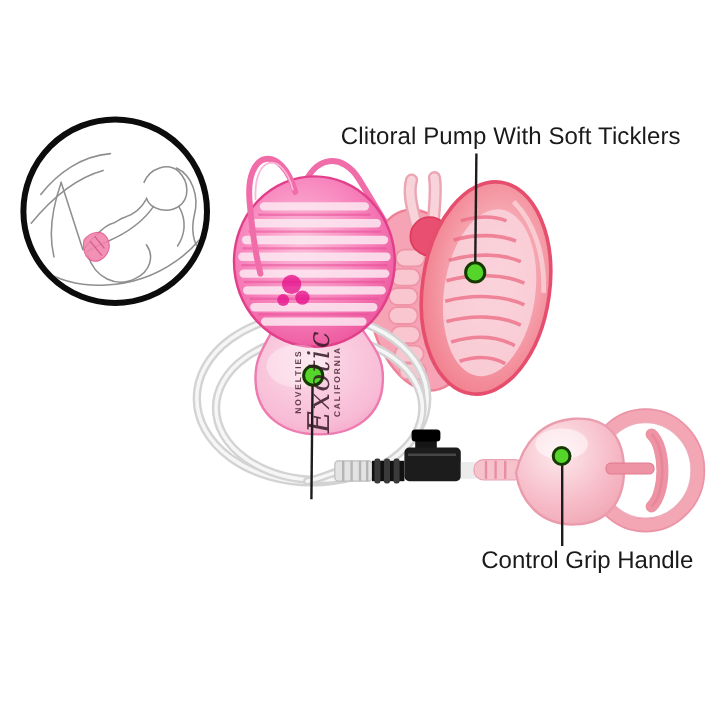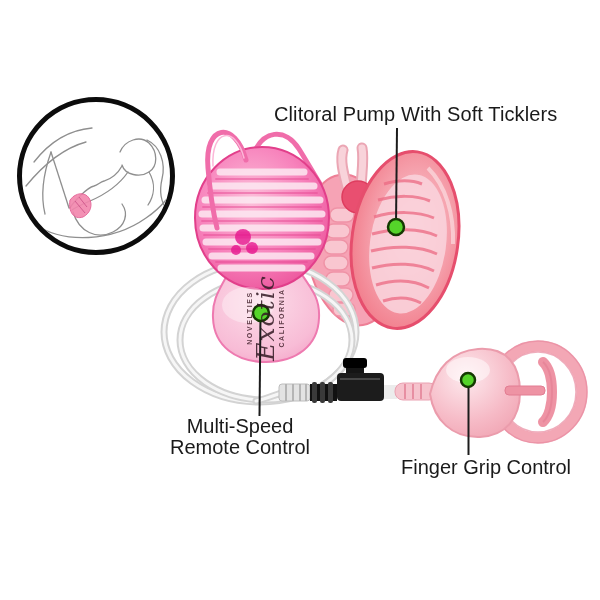--- a/index.html
+++ b/index.html
@@ -1,21 +1,21 @@
 <!DOCTYPE html>
 <html><head>
 <meta charset="utf-8">
 <style>
   html,body{margin:0;padding:0;background:#ffffff;}
   .canvas{
     position:relative;width:600px;height:600px;background:#ffffff;overflow:hidden;
     font-family:"Liberation Sans", sans-serif;color:#1a1a1a;
   }
   .label{position:absolute;white-space:nowrap;color:#1a1a1a;font-size:20px;line-height:22px;}
-  .label-top{left:274px;top:103px;letter-spacing:.1px;}
+  .label-top{left:284px;top:103px;letter-spacing:.1px;}
   .label-remote{left:140px;top:416px;width:200px;text-align:center;white-space:normal;line-height:21px;}
   .label-handle{left:401px;top:456px;line-height:22px;}
   .vignette{
     position:absolute;left:17px;top:97px;width:158px;height:158px;border:5px solid #0c0c0c;
     border-radius:50%;box-sizing:border-box;background:#ffffff;overflow:hidden;
   }
   .vignette svg{position:absolute;left:0;top:0;}
   .stage{position:absolute;left:0;top:0;width:600px;height:600px;}
   .brand{
     position:absolute;left:206px;top:281px;width:120px;height:74px;
@@ -209,22 +209,18 @@
   </svg>
 
   <div class="brand">
     <span class="small">NOVELTIES</span>
     <span class="script">Exotic</span>
     <span class="small">CALIFORNIA</span>
   </div>
 
   <div class="label label-top">Clitoral Pump With Soft Ticklers</div>
 
-  <div class="label label-remote">
-    <div>Multi-Speed</div>
-    <div>Remote Control</div>
+
+  <div class="label label-handle">
+    <div>Control Grip Handle</div>
   </div>
 
-  <div class="label label-handle">
-    <div>Finger Grip Control</div>
-  </div>
-
 </div>
 
 </body></html>

